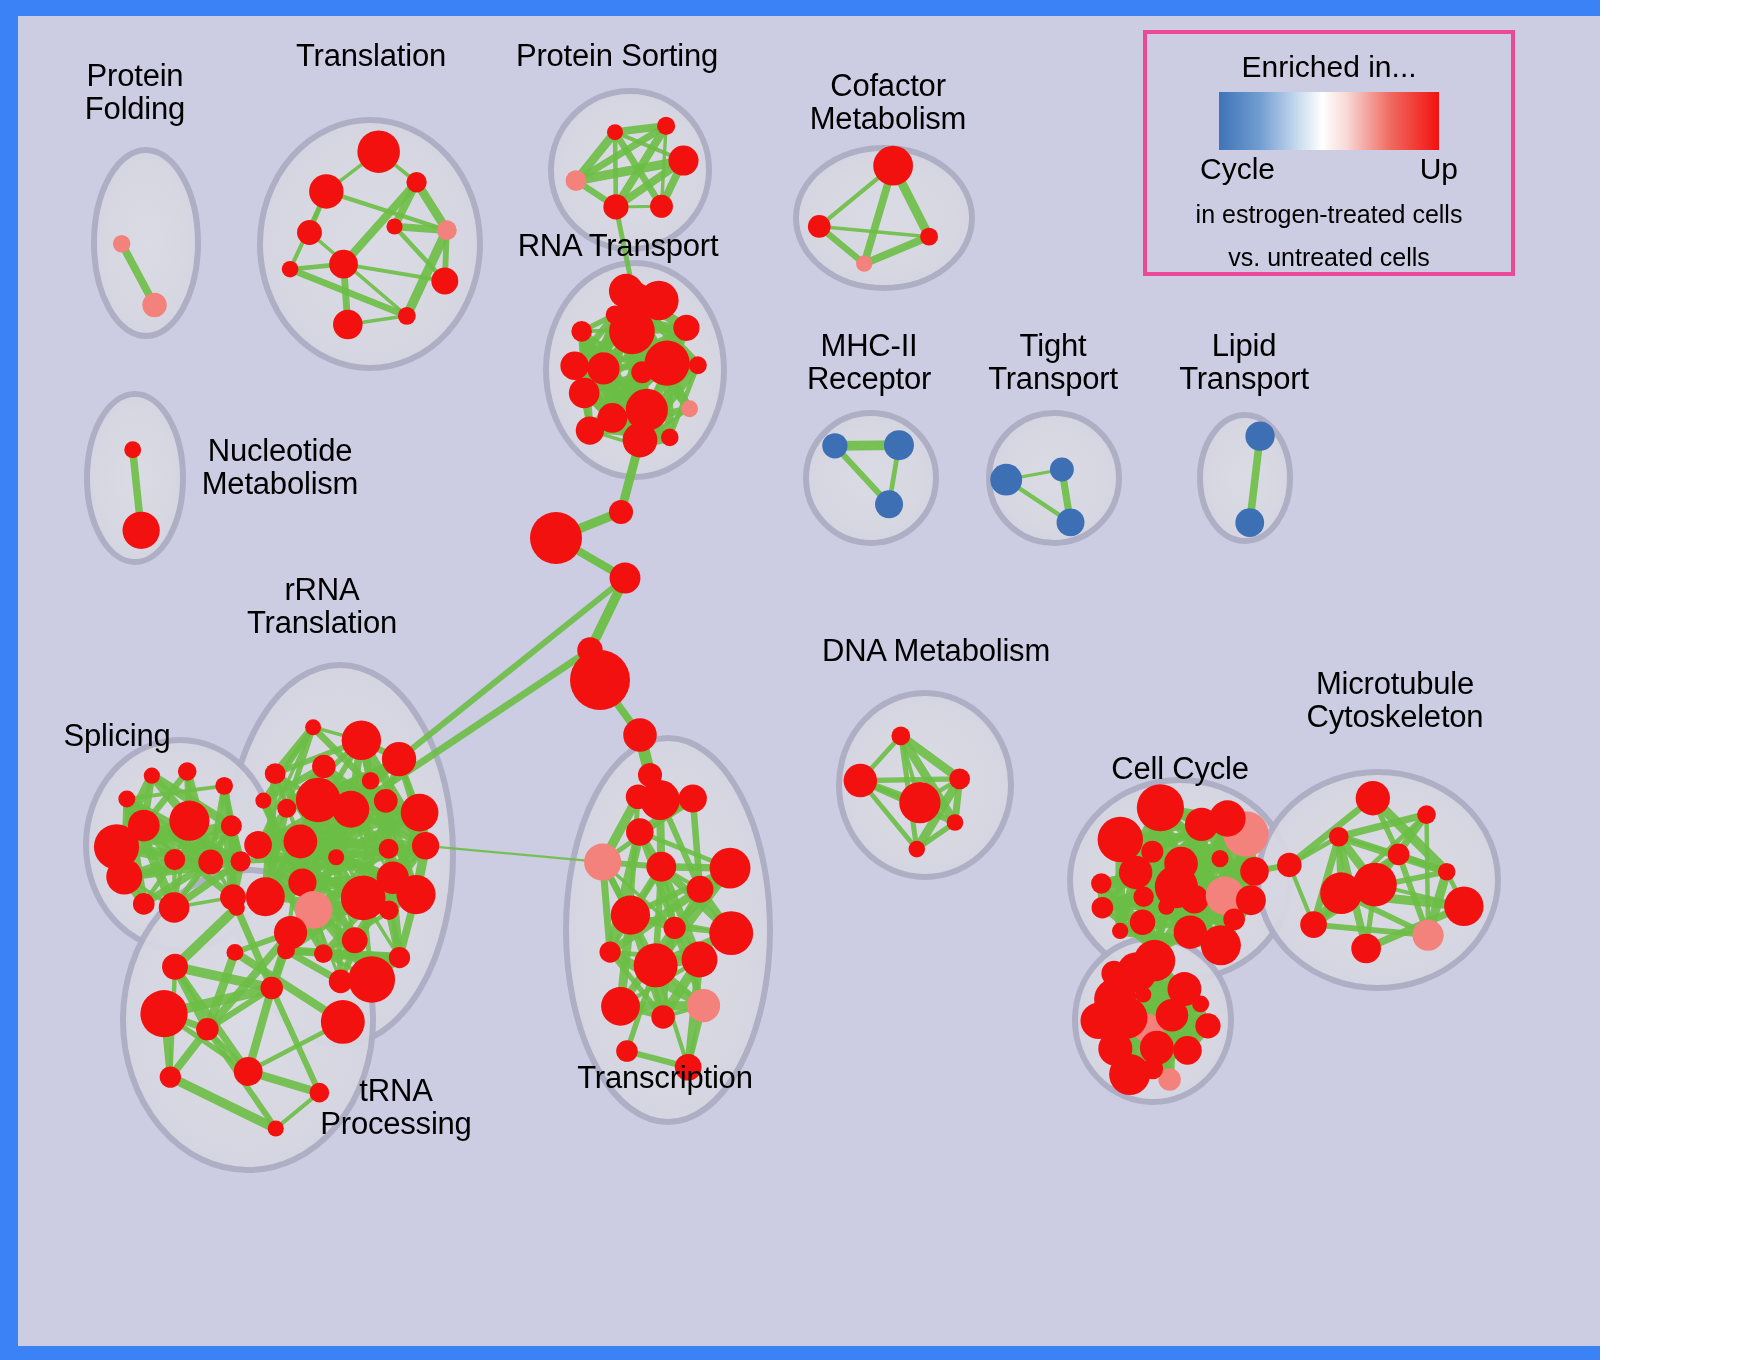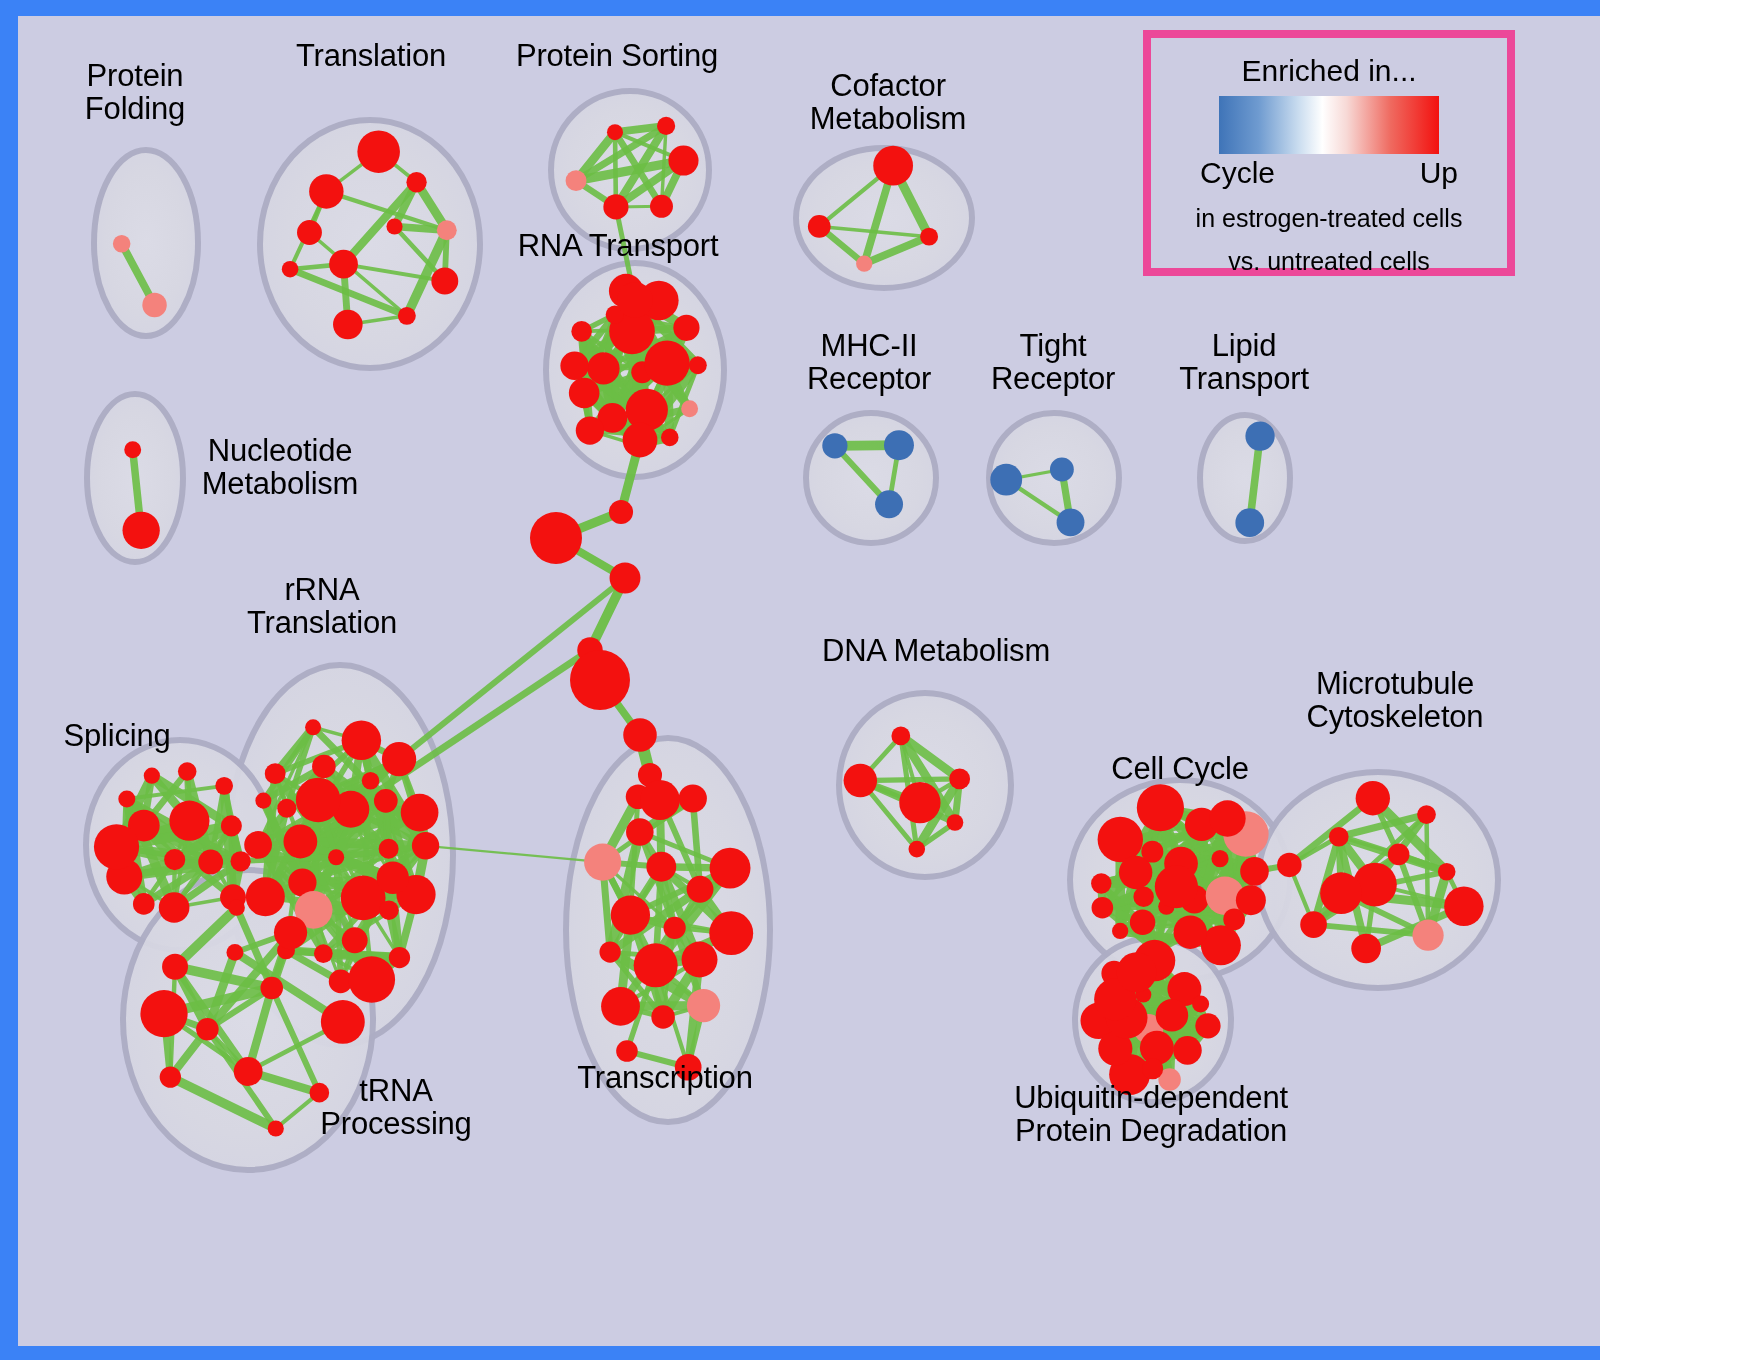--- a/index.html
+++ b/index.html
@@ -3,21 +3,21 @@
 <meta charset="utf-8">
 <style>
   html,body{margin:0;padding:0;background:#ffffff;}
   body{font-family:"Liberation Sans", sans-serif;}
   #stage{position:relative;width:1600px;height:1360px;background:#3b82f6;overflow:hidden;}
   #canvas{position:absolute;left:18px;top:16px;width:1714px;height:1330px;background:#ccccE2;}
   svg#net{position:absolute;left:0;top:0;width:1750px;height:1360px;display:block;}
   .clabel{position:absolute;color:#000;font-size:31px;line-height:1.05;text-align:center;
           font-family:"Liberation Sans", sans-serif;white-space:pre-line;letter-spacing:-0.2px;}
   #legend{position:absolute;left:1143px;top:30px;width:372px;height:246px;
-          background:#ccccE2;border:8px solid #ec4899;box-sizing:border-box;}
+          background:#ccccE2;border:4px solid #ec4899;box-sizing:border-box;}
   #legend .ltitle{font-size:30px;text-align:center;margin-top:16px;color:#000;}
   #legend .bar{margin:8px auto 0;width:220px;height:58px;
           background:linear-gradient(to right,#3f74b8 0%,#6f9bd0 18%,#c9dcef 36%,#ffffff 47%,#f7d9d6 58%,#ef6a60 78%,#f3110f 100%);}
   #legend .ends{display:flex;justify-content:space-between;width:258px;margin:2px auto 0;font-size:30px;}
   #legend .sub{font-size:25px;text-align:center;line-height:1.15;margin-top:14px;}
 </style>
 </head>
 <body>
 
 <div id="stage">
@@ -951,35 +951,33 @@
   <div class="clabel" style="left:281px; top:40px;  width:180px;">Translation</div>
   <div class="clabel" style="left:497px; top:40px;  width:240px;">Protein Sorting</div>
   <div class="clabel" style="left:508px; top:230px; width:220px;">RNA Transport</div>
   <div class="clabel" style="left:788px; top:70px;  width:200px;">Cofactor
 Metabolism</div>
   <div class="clabel" style="left:180px; top:435px; width:200px;">Nucleotide
 Metabolism</div>
   <div class="clabel" style="left:779px; top:330px; width:180px;">MHC-II
 Receptor</div>
   <div class="clabel" style="left:963px; top:330px; width:180px;">Tight
-Receptor</div>
+Transport</div>
   <div class="clabel" style="left:1154px;top:330px; width:180px;">Lipid
 Transport</div>
   <div class="clabel" style="left:232px; top:574px; width:180px;">rRNA
 Translation</div>
   <div class="clabel" style="left:37px;  top:720px; width:160px;">Splicing</div>
   <div class="clabel" style="left:296px; top:1075px;width:200px;">tRNA
 Processing</div>
   <div class="clabel" style="left:545px; top:1062px;width:240px;">Transcription</div>
   <div class="clabel" style="left:806px; top:635px; width:260px;">DNA Metabolism</div>
   <div class="clabel" style="left:1090px;top:753px; width:180px;">Cell Cycle</div>
   <div class="clabel" style="left:1275px;top:668px; width:240px;">Microtubule
 Cytoskeleton</div>
-  <div class="clabel" style="left:991px;top:1082px;width:320px;">Ubiquitin-dependent
-Protein Degradation</div>
 
   <div id="legend">
     <div class="ltitle">Enriched in...</div>
     <div class="bar"></div>
     <div class="ends">
       <span>Cycle</span>
       <span>Up</span>
     </div>
     <div class="sub">in estrogen-treated cells</div>
     <div class="sub">vs. untreated cells</div>

